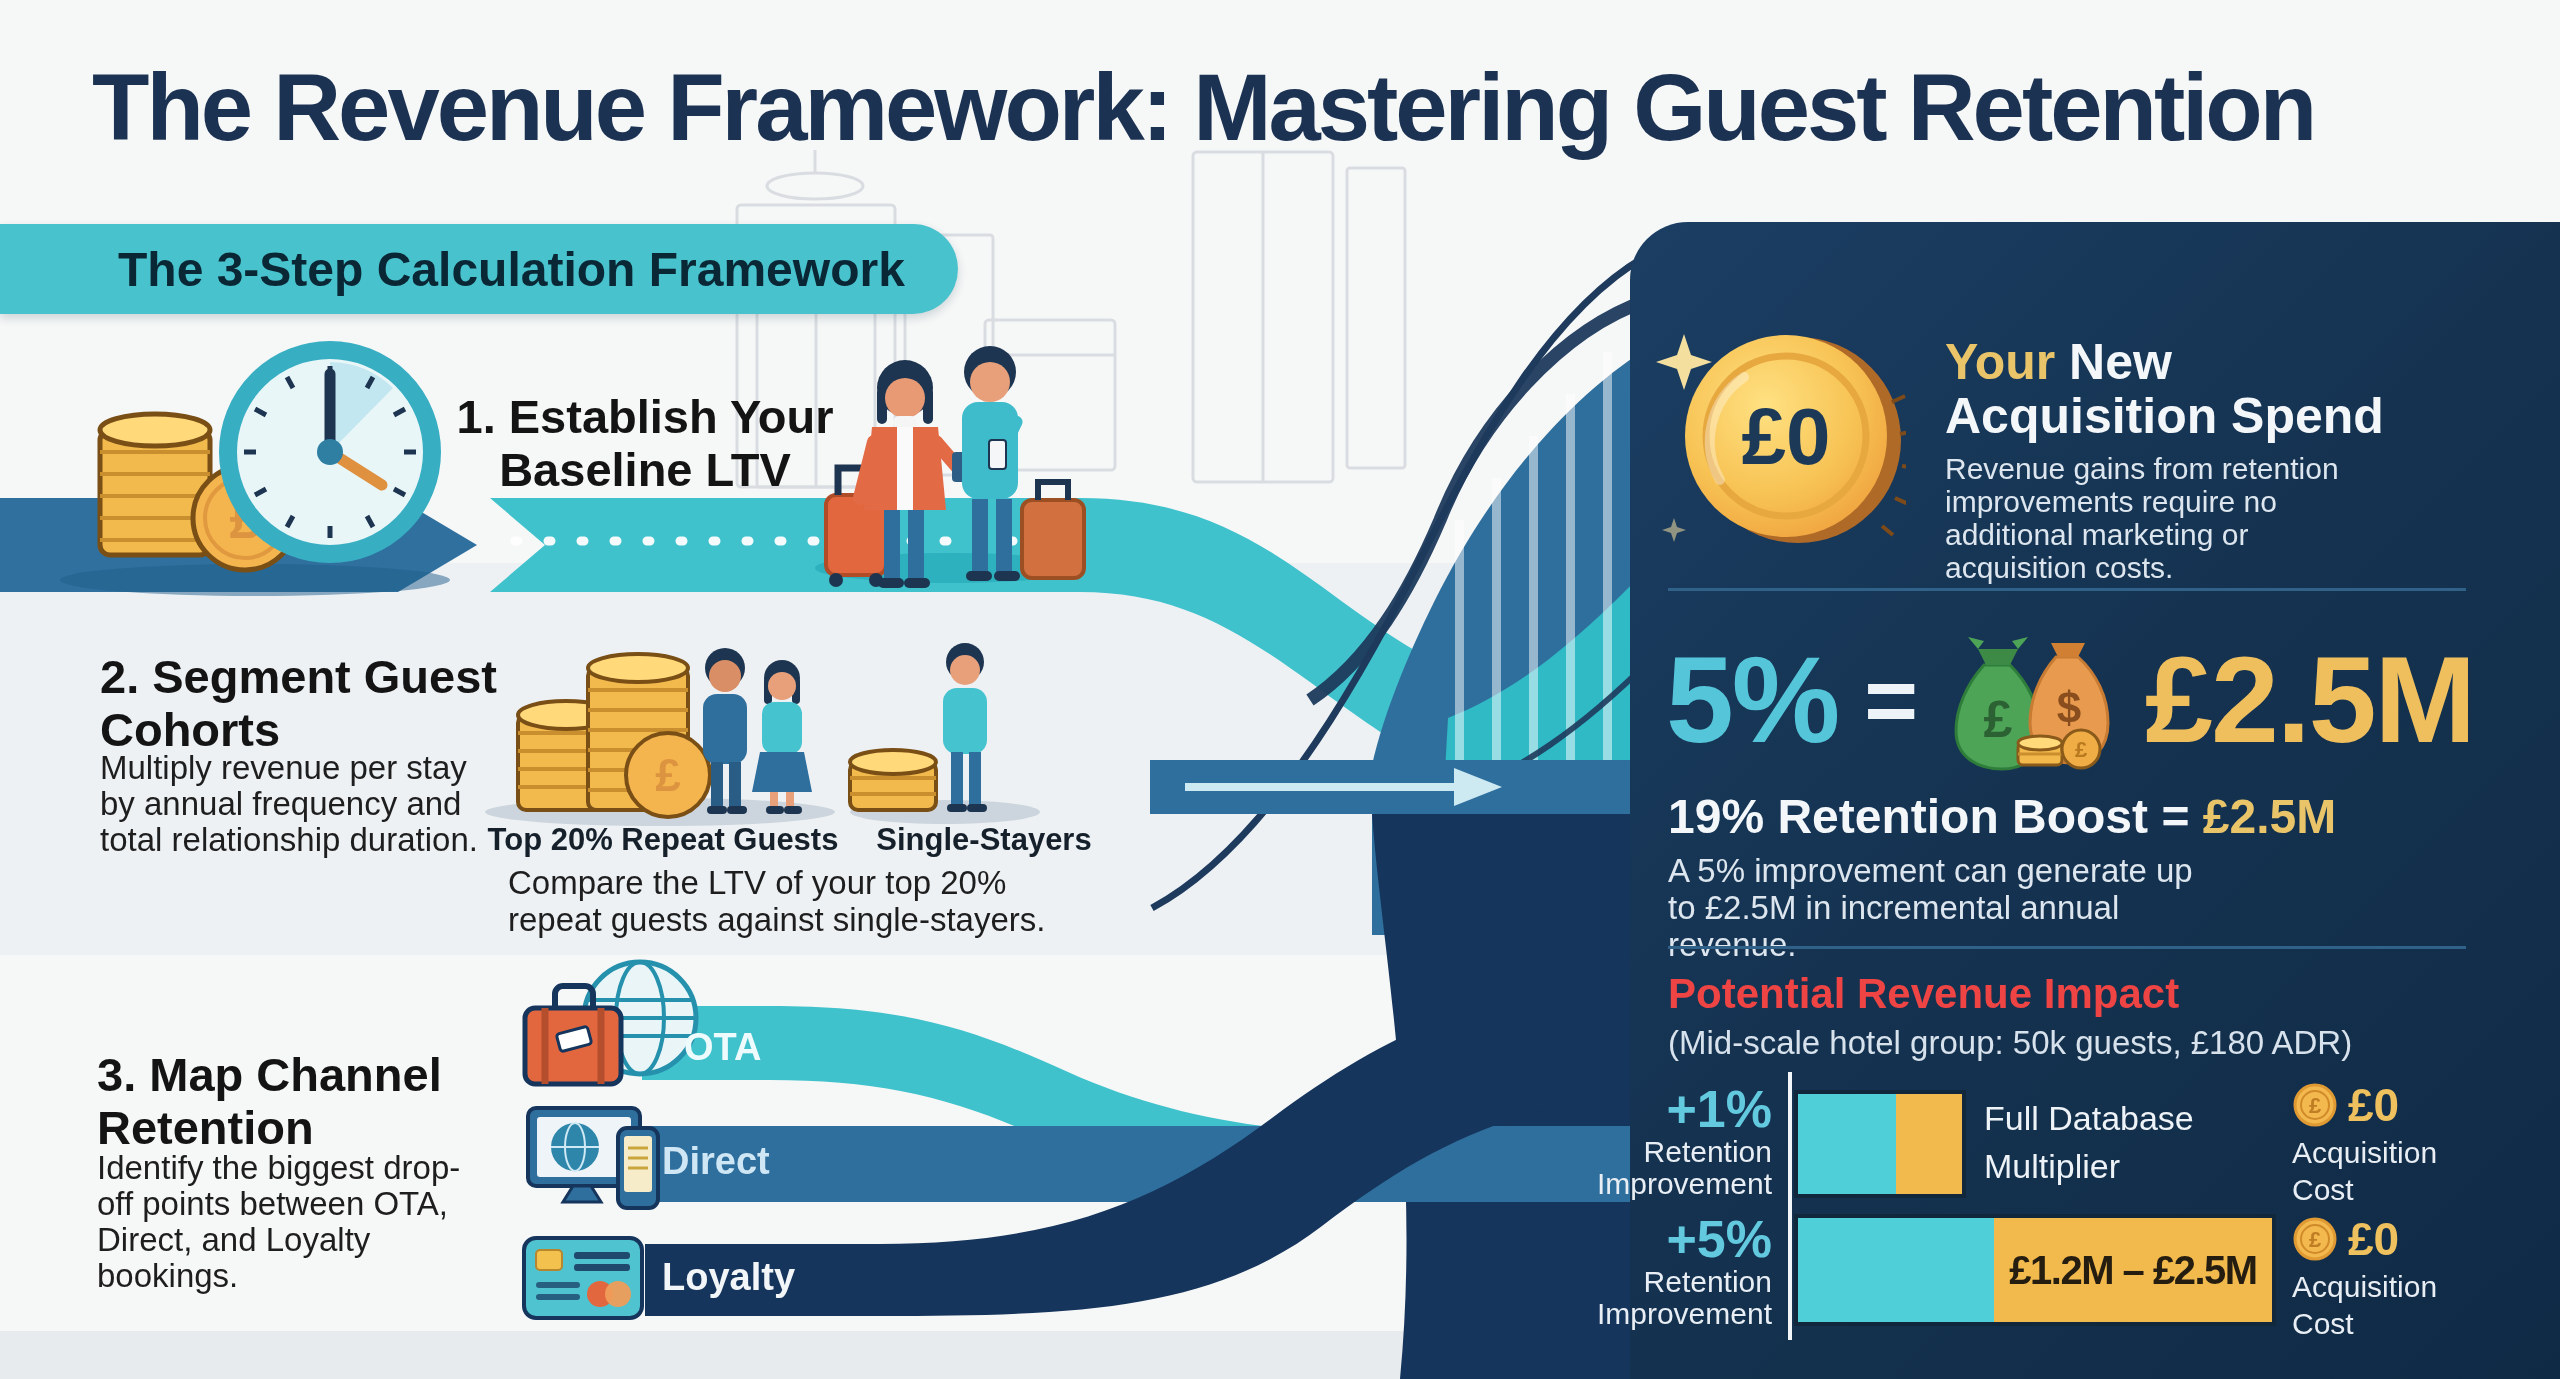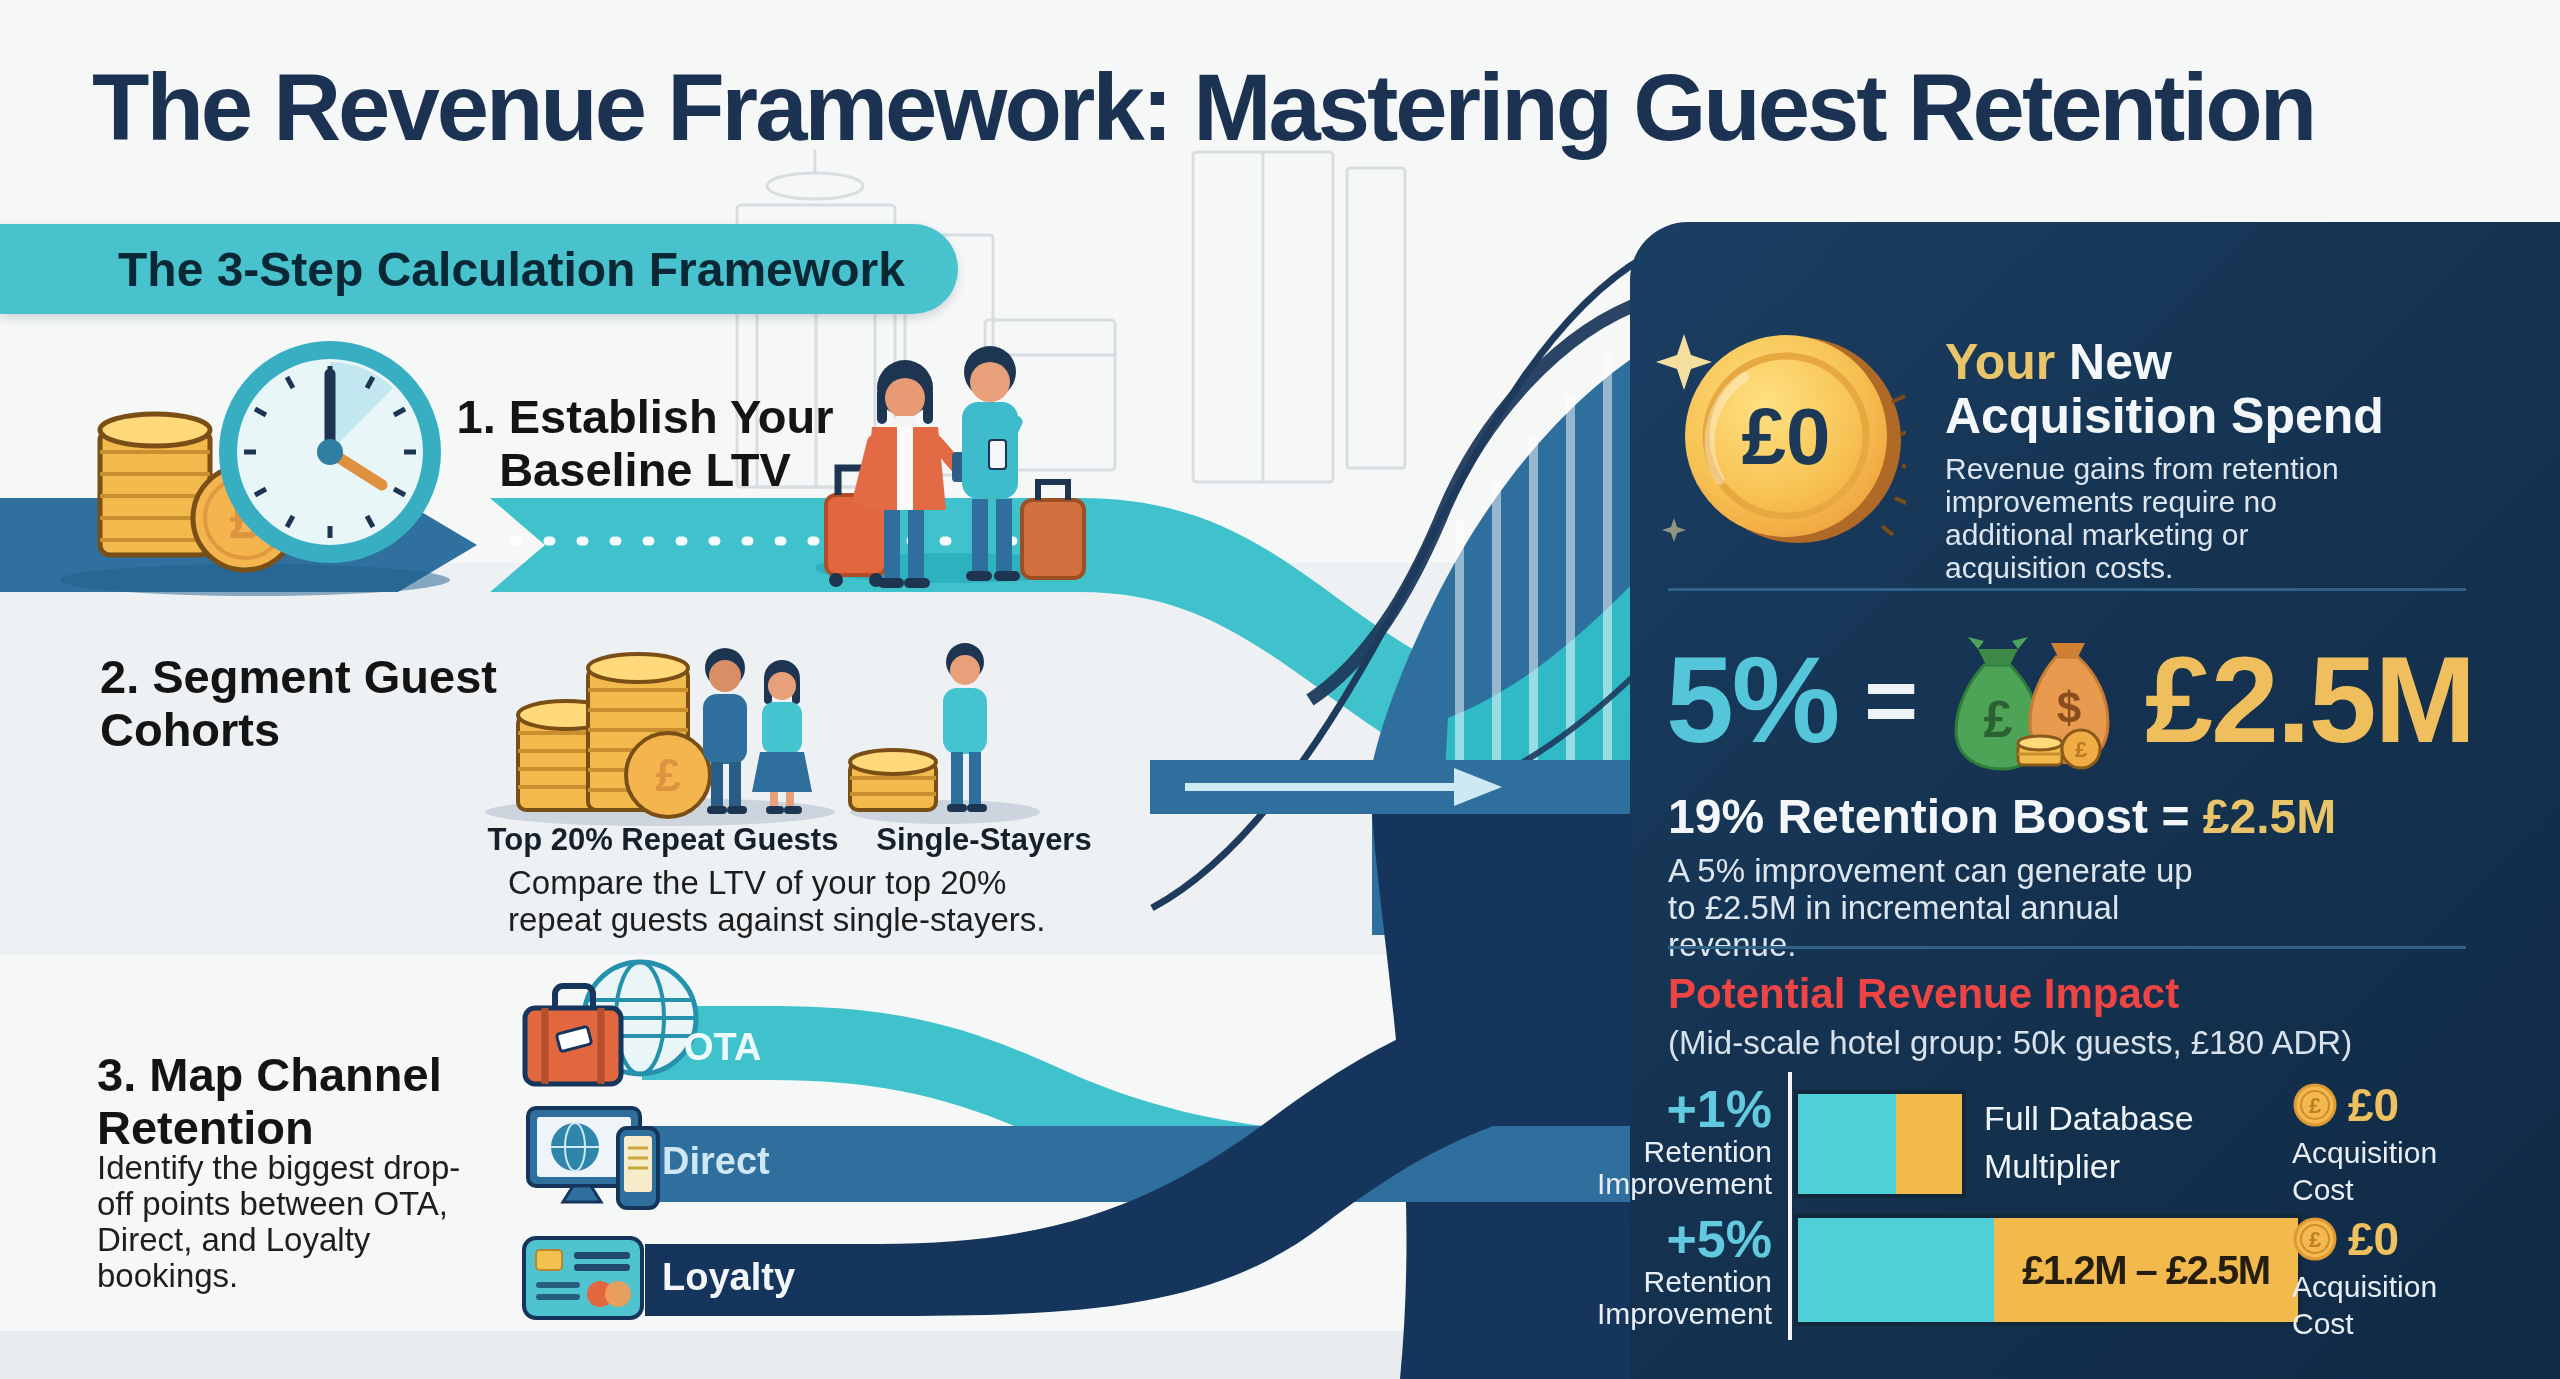--- a/index.html
+++ b/index.html
@@ -264,20 +264,21 @@
 
 <h1 class="txt main-title">The Revenue Framework: Mastering Guest Retention</h1>
 
 <div class="banner">
   <span>The 3-Step Calculation Framework</span>
 </div>
 
 <div class="txt step-heading step1-heading">1. Establish Your Baseline LTV</div>
 
 <div class="txt step-heading step2-heading">2. Segment Guest Cohorts</div>
+<div class="txt step-body step2-body">Multiply revenue per stay by annual frequency and total relationship duration.</div>
 <div class="txt cohort-label cohort-left">Top 20% Repeat Guests</div>
 <div class="txt cohort-label cohort-right">Single-Stayers</div>
 <div class="txt compare-text">Compare the LTV of your top 20% repeat guests against single-stayers.</div>
 
 <div class="txt step-heading step3-heading">3. Map Channel Retention</div>
 <div class="txt step-body step3-body">Identify the biggest drop-off points between OTA, Direct, and Loyalty bookings.</div>
 
 <div class="txt channel-label label-ota">OTA</div>
 <div class="txt channel-label label-direct">Direct</div>
 <div class="txt channel-label label-loyalty">Loyalty</div>
@@ -357,21 +358,21 @@
   <div class="cost-sm">Cost</div>
 </div>
 
 <div class="row-labels rl2">
   <div class="pct">+5%</div>
   <div class="sm">Retention</div>
   <div class="sm">Improvement</div>
 </div>
 <div class="bar-row br2">
   <div class="seg seg-teal" style="width: 196px;"></div>
-  <div class="seg seg-gold" style="width: 304px;">
+  <div class="seg seg-gold" style="width: 278px;">
         <span class="gold-text">£1.2M – £2.5M</span>
       </div>
 </div>
 <div class="cost c2">
   <div class="cost-top">
     <svg width="46" height="46" viewBox="0 0 46 46">
       <circle cx="23" cy="23" r="20" fill="#f3b94e" stroke="#e09a33" stroke-width="3"></circle>
       <circle cx="23" cy="23" r="14" fill="none" stroke="#d08a2a" stroke-width="2"></circle>
       <text x="23" y="31" text-anchor="middle" font-size="22" font-weight="bold" fill="#bf7d24">£</text>
     </svg>

